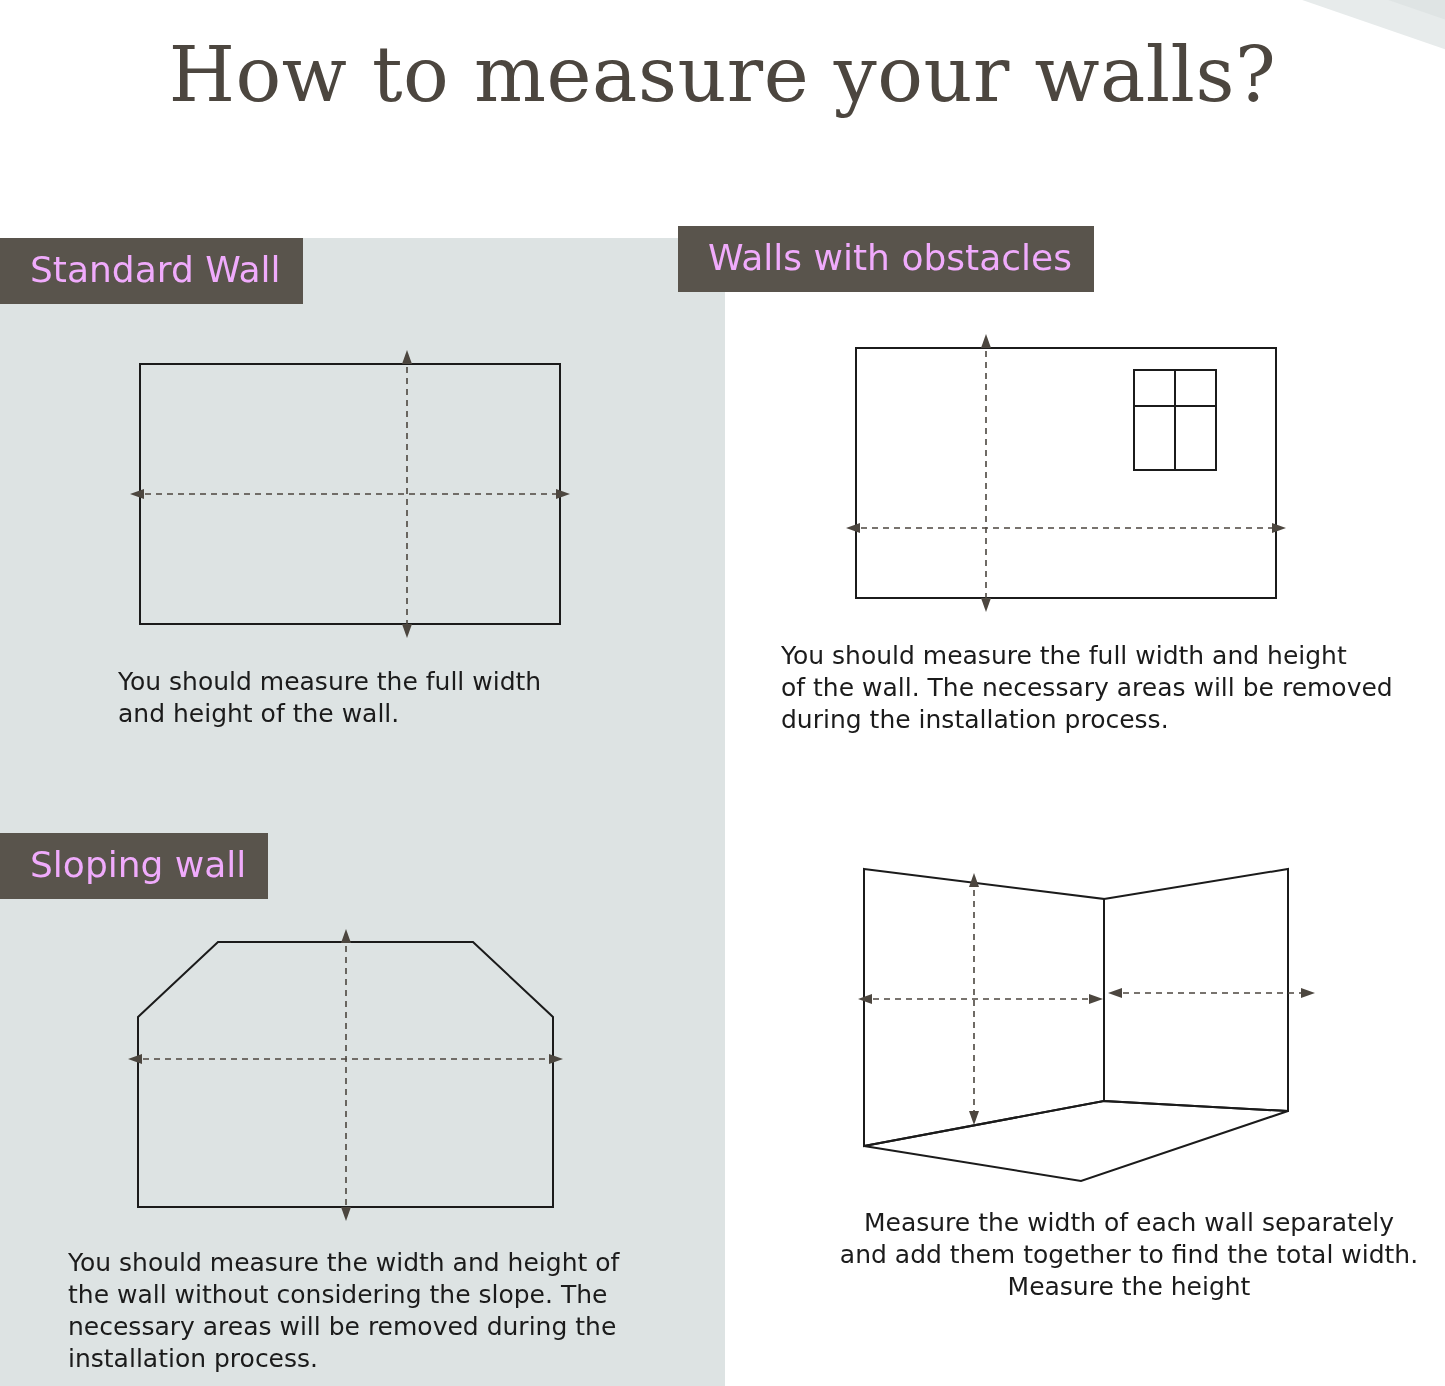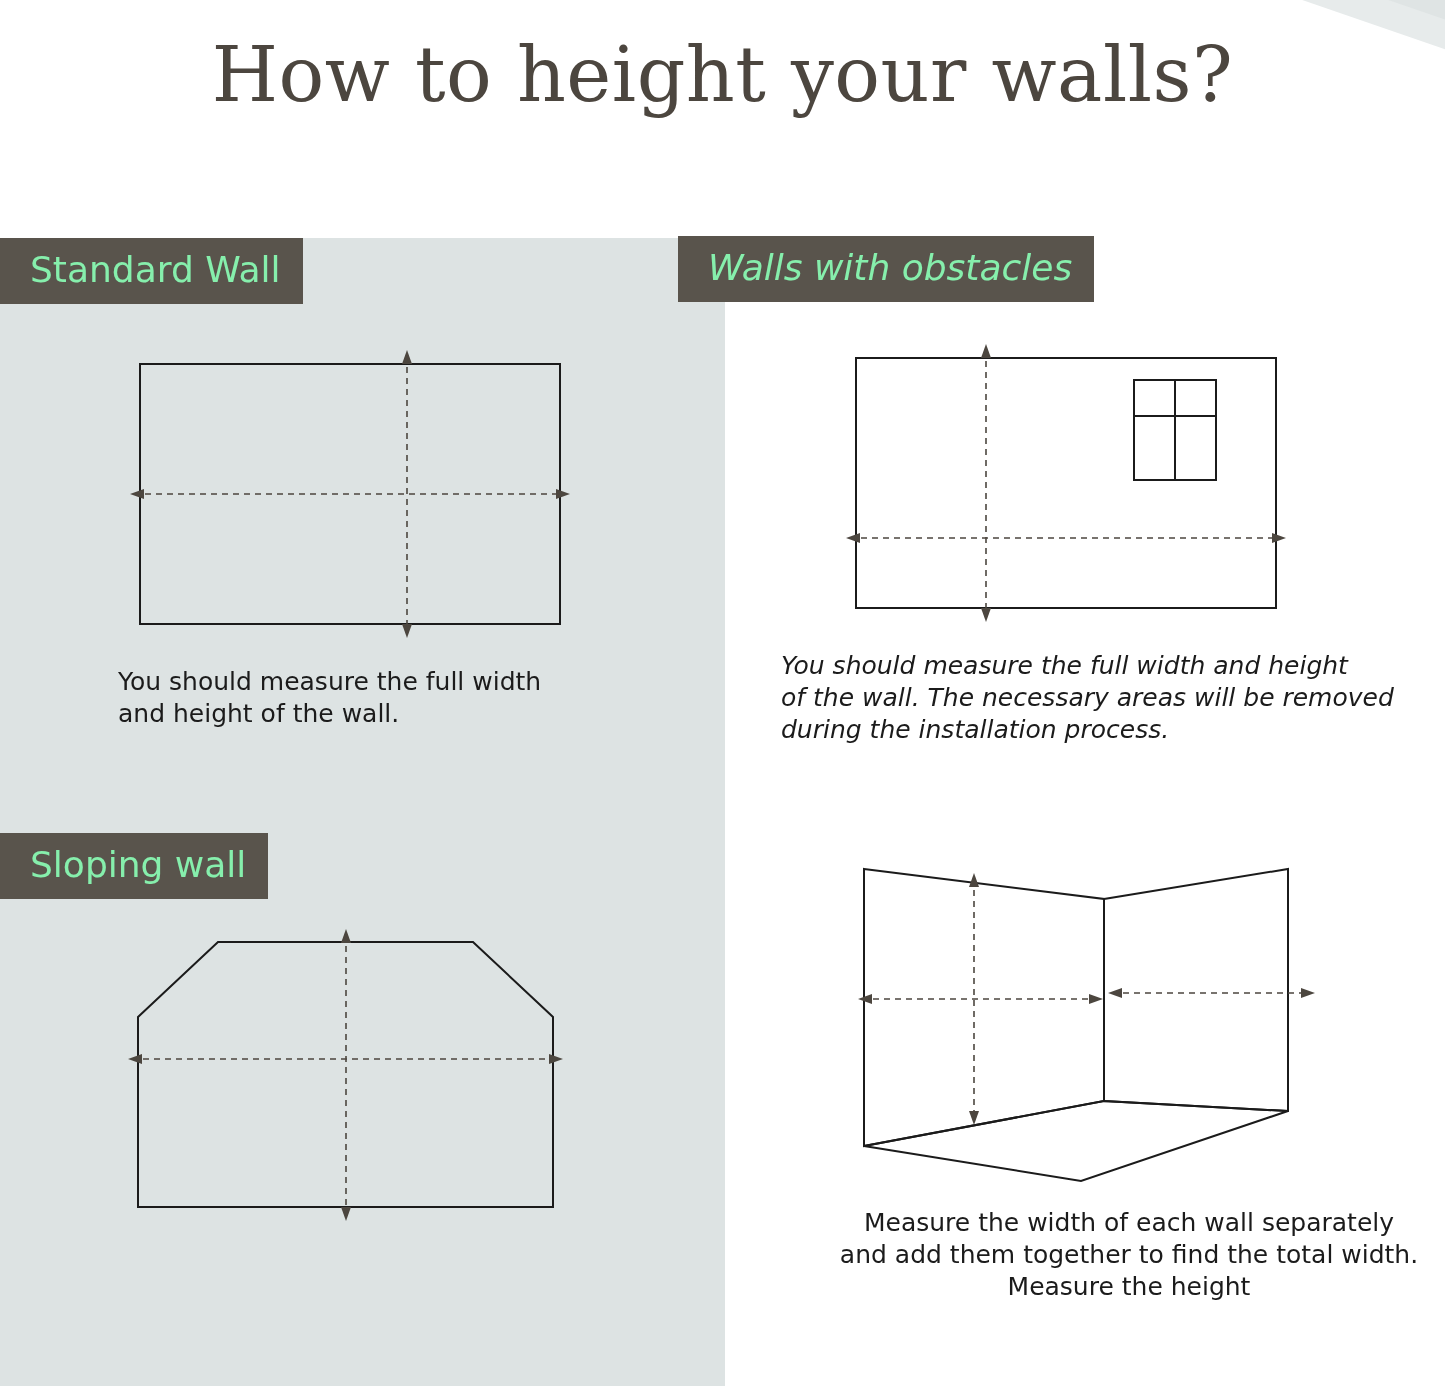--- a/index.html
+++ b/index.html
@@ -56,37 +56,37 @@
     height: 1148px;
     background: #dde3e3;
   }
 
   .panel {
     position: absolute;
   }
   .panel-header {
     display: inline-block;
     background: #59544c;
-    color: #86efac;
+    color: #f0abfc;
     font-size: 36px;
     line-height: 1;
     padding: 14px 22px 16px 30px;
     white-space: nowrap;
   }
 
   .caption {
     font-size: 25px;
     line-height: 1.28;
     color: #1b1b1b;
     white-space: pre-line;
   }
 
   
   #panel-standard   { left: 0px;   top: 238px; width: 725px; }
-  #panel-obstacles  { left: 678px; top: 236px; width: 767px; font-style: italic; }
+  #panel-obstacles  { left: 678px; top: 226px; width: 767px; }
   #panel-sloping    { left: 0px;   top: 833px; width: 809px; }
   #panel-manysided  { left: 678px; top: 833px; width: 767px; }
 
   .fig {
     display: block;
   }
 
   #panel-standard .fig   { margin: 40px 0 0 130px; }
   #panel-standard .caption { margin: 22px 8px 0 118px; }
 
@@ -100,21 +100,21 @@
   #panel-manysided .caption { margin: 16px 0 0 135px; text-align: center; }
 </style>
 </head>
 <body>
 
 <div class="diag-band"></div>
 <div class="diag-band b2"></div>
 
 <div class="left-tint"></div>
 
-<div class="page-title">How to height your walls?</div>
+<div class="page-title">How to measure your walls?</div>
 
 <div class="panel" id="panel-standard">
   <div class="panel-header">Standard Wall</div>
 
   <svg class="fig" width="460" height="300" viewBox="0 0 460 300">
     <rect x="10" y="20" width="420" height="260" fill="none" stroke="#1b1b1b" stroke-width="2"></rect>
 
     <line x1="277" y1="12" x2="277" y2="288" stroke="#4c463f" stroke-width="1.6" stroke-dasharray="6,5"></line>
     <polygon points="277,6 272,20 282,20" fill="#4c463f"></polygon>
     <polygon points="277,294 272,280 282,280" fill="#4c463f"></polygon>
@@ -162,20 +162,24 @@
 
     <line x1="218" y1="8" x2="218" y2="288" stroke="#4c463f" stroke-width="1.6" stroke-dasharray="6,5"></line>
     <polygon points="218,2 213,16 223,16" fill="#4c463f"></polygon>
     <polygon points="218,294 213,280 223,280" fill="#4c463f"></polygon>
 
     <line x1="4" y1="132" x2="431" y2="132" stroke="#4c463f" stroke-width="1.6" stroke-dasharray="6,5"></line>
     <polygon points="0,132 14,127 14,137" fill="#4c463f"></polygon>
     <polygon points="435,132 421,127 421,137" fill="#4c463f"></polygon>
   </svg>
 
+  <div class="caption">You should measure the width and height of
+the wall without considering the slope. The
+necessary areas will be removed during the
+installation process.</div>
 </div>
 
 <div class="panel" id="panel-manysided">
 
   <svg class="fig" width="470" height="330" viewBox="0 0 470 330">
 
     <polygon points="8,8 248,38 248,240 8,285" fill="none" stroke="#1b1b1b" stroke-width="2"></polygon>
 
     <polygon points="248,38 432,8 432,250 248,240" fill="none" stroke="#1b1b1b" stroke-width="2"></polygon>
 

